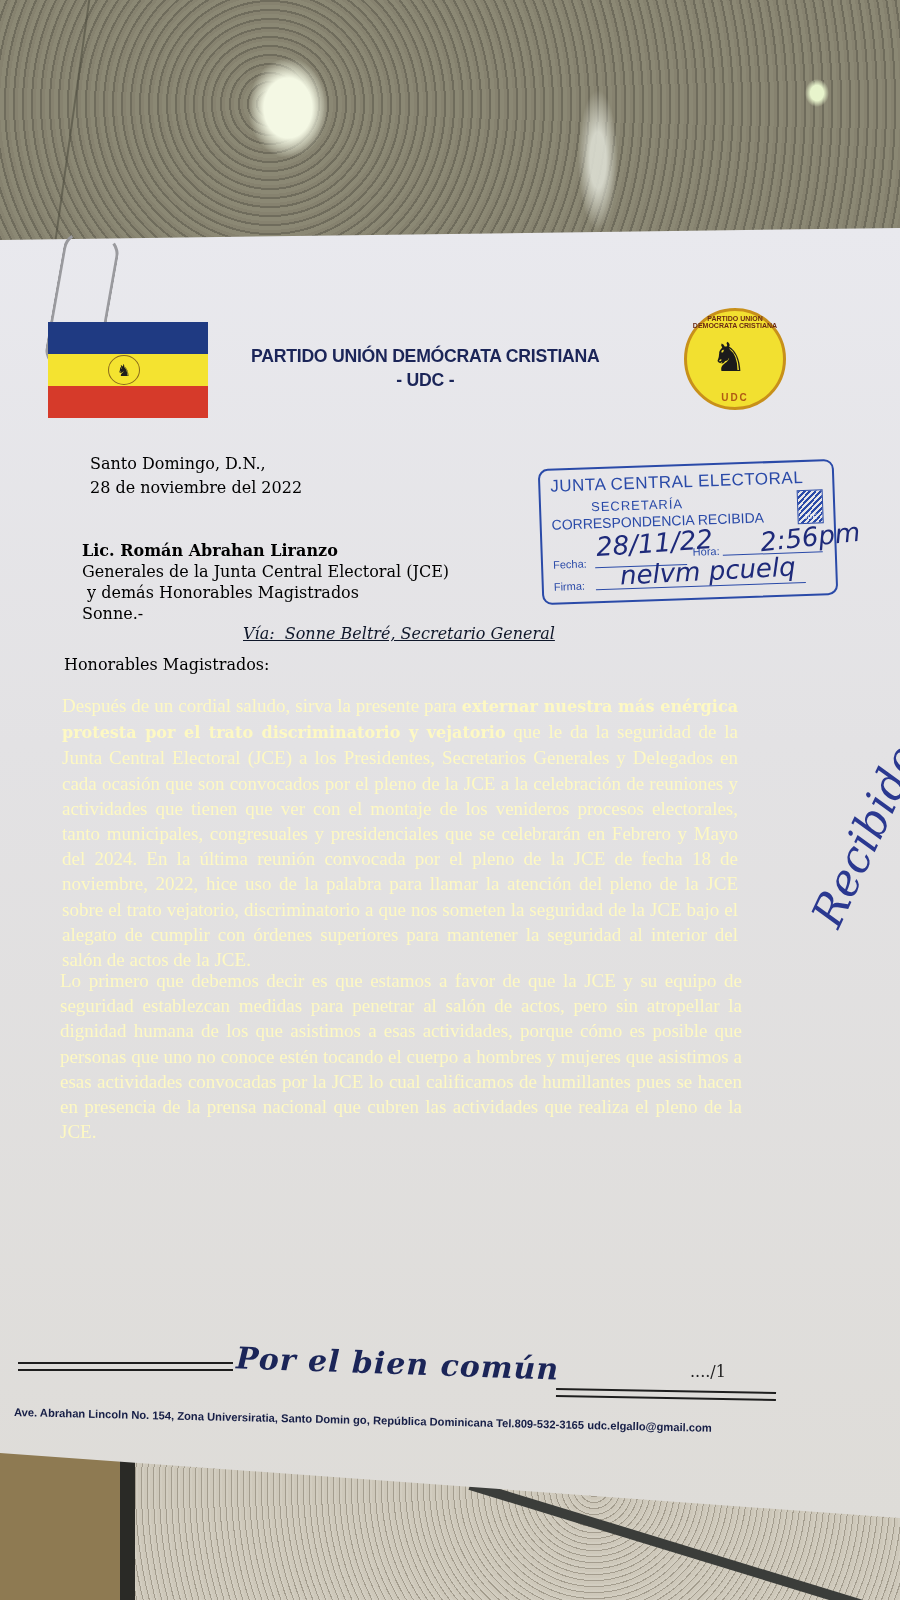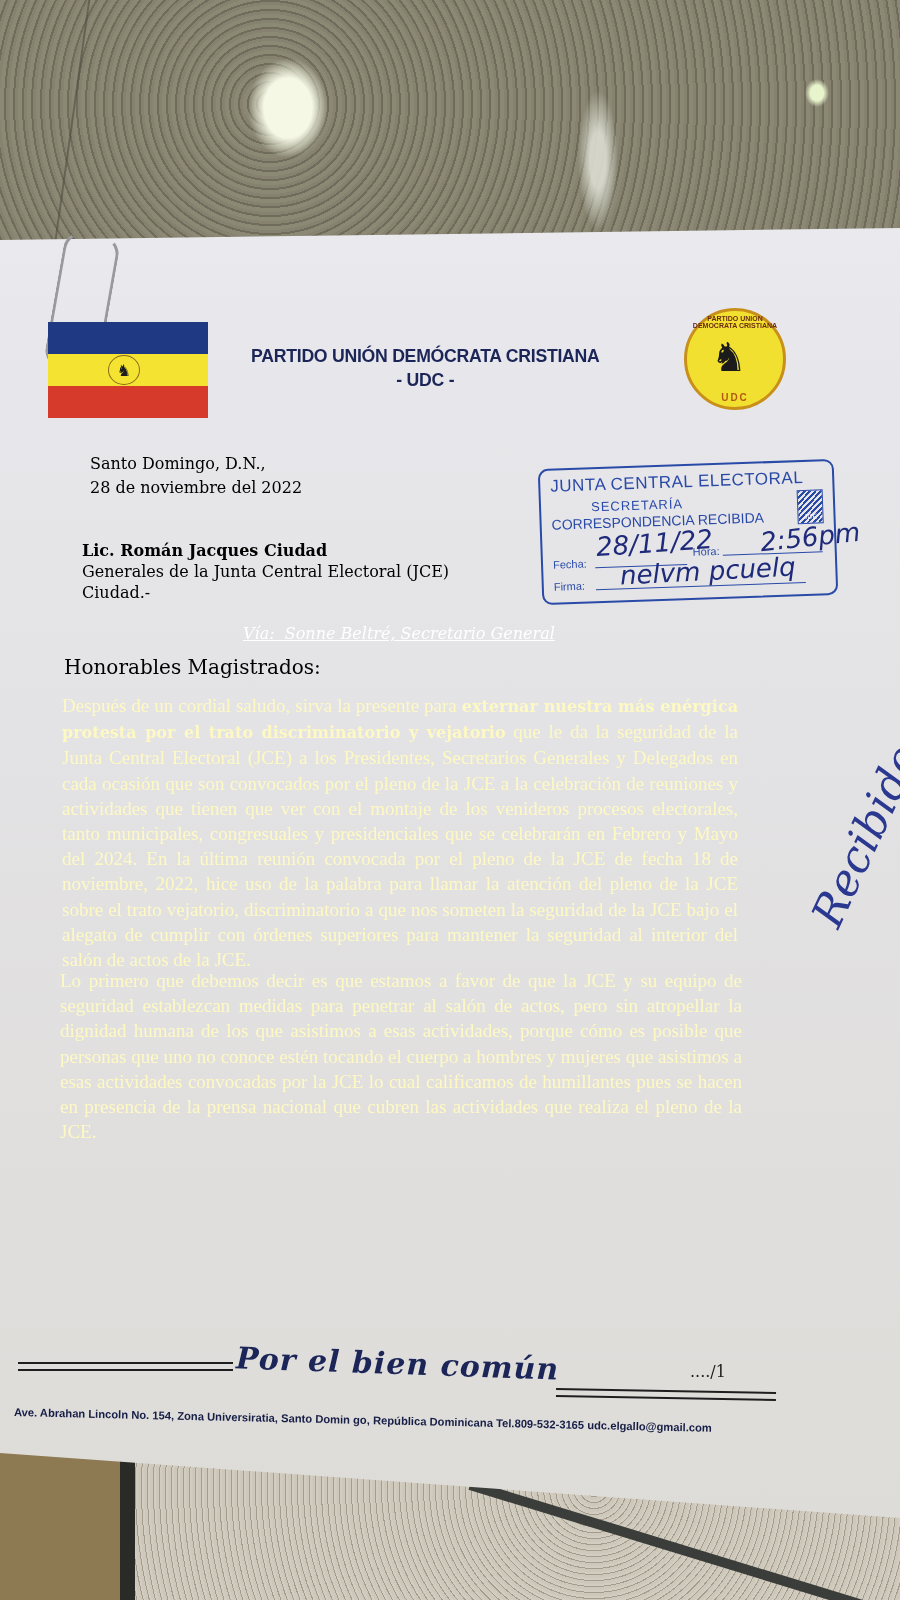--- a/index.html
+++ b/index.html
@@ -93,23 +93,23 @@
       letter-spacing: 2px;
     }
 
     
     .text { position: absolute; color: #000000; font-family: "DejaVu Serif", serif; }
     .place { left: 90px; top: 452px; font-size: 16px; line-height: 24px; }
     .recipient { left: 82px; top: 540px; font-size: 16px; line-height: 21px; }
     .recipient .name { font-weight: bold; }
     .via {
       position: absolute; left: 243px; top: 624px; font-size: 16px; font-style: italic;
-      color: #ffffff; text-decoration: underline; font-family: "DejaVu Serif", serif;
-    }
-    .salutation { left: 64px; top: 655px; font-size: 20px; }
+      color: #0f172a; text-decoration: underline; font-family: "DejaVu Serif", serif;
+    }
+    .salutation { left: 64px; top: 655px; font-size: 16px; }
 
     .para {
       position: absolute; left: 62px; width: 676px;
       font-family: "Liberation Serif", serif; font-size: 19px; line-height: 25.2px;
       text-align: justify; color: #fef9c3;
     }
     .para1 { top: 693px; }
     .para2 { top: 968px; left: 60px; width: 682px; }
     .para b { font-family: "DejaVu Serif", serif; font-size: 16px; }
 
@@ -215,23 +215,24 @@
   <div class="s-hora">Hora:</div>
   <div class="line2"></div>
   <div class="s-firma">Firma:</div>
   <div class="line3"></div>
 </div>
 <div class="hand hand-date">28/11/22</div>
 <div class="hand hand-hour">2:56pm</div>
 <div class="hand hand-sign">nelvm pcuelq</div>
 
 <div class="text recipient">
-  <div class="name">Lic. Román Jacques Ciudad</div>
+  <div class="name">Lic. Román Abrahan Liranzo</div>
   <div>Generales de la Junta Central Electoral (JCE)</div>
-  <div>Ciudad.-</div>
+  <div style="white-space:pre"> y demás Honorables Magistrados</div>
+  <div>Sonne.-</div>
 </div>
 
 <div class="via" style="white-space:pre">Vía:  Sonne Beltré, Secretario General</div>
 
 <div class="text salutation">Honorables Magistrados:</div>
 
 <div class="para para1"><span>Después de un cordial saludo, sirva la presente para </span><b>externar nuestra más enérgica protesta por el trato discriminatorio y vejatorio</b><span> que le da la seguridad de la Junta Central Electoral (JCE) a  los Presidentes, Secretarios Generales y Delegados en cada ocasión que son convocados por el pleno de la JCE a la celebración de reuniones y actividades que tienen que ver con el montaje de los venideros procesos electorales, tanto municipales, congresuales y presidenciales que se celebrarán en Febrero y Mayo del 2024.  En la última reunión convocada por el pleno de la JCE de fecha 18 de noviembre, 2022, hice uso de la palabra para llamar la atención del pleno de la JCE sobre el trato vejatorio, discriminatorio a que nos someten la seguridad de la JCE bajo el alegato de cumplir con órdenes superiores para mantener la seguridad al interior del salón de actos de la JCE.</span></div>
 
 <div class="para para2">Lo primero que debemos decir es que estamos a favor de que la JCE y su equipo de seguridad establezcan medidas para penetrar al salón de actos, pero sin atropellar la dignidad humana de los que asistimos a esas actividades, porque cómo es posible que personas que uno no conoce estén tocando el cuerpo a hombres y mujeres que asistimos a esas actividades convocadas por la JCE lo cual calificamos de humillantes pues se hacen en presencia de la prensa nacional que cubren las actividades que realiza el pleno de la JCE.</div>
 

